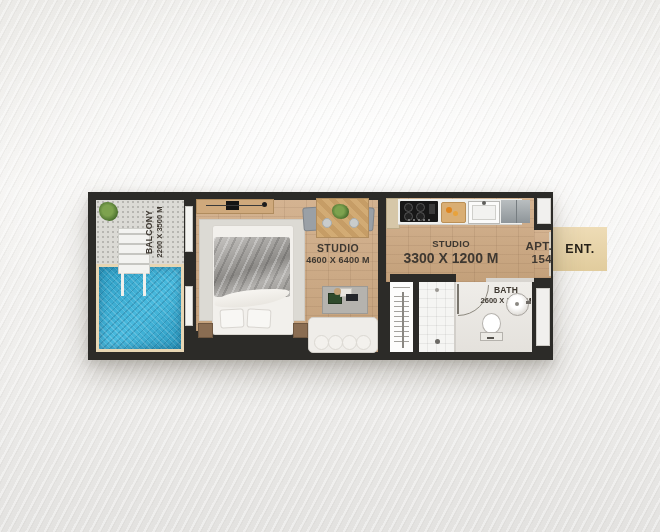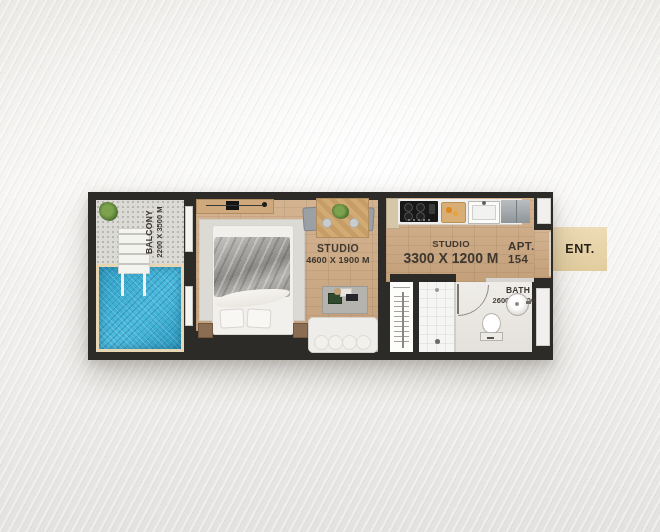--- a/index.html
+++ b/index.html
@@ -38,21 +38,21 @@
   }
   .bathfloor{background:linear-gradient(180deg,#efede9,#e4e1dc);}
   
   .lbl{color:#3e3831;text-align:center;line-height:1.25;}
   .n1{font-weight:bold;font-size:10.5px;letter-spacing:.4px;}
   .d1{font-weight:bold;font-size:9px;letter-spacing:.2px;}
   .n2{font-weight:bold;font-size:9.5px;letter-spacing:.3px;}
   .d2{font-weight:bold;font-size:14px;}
   .n3{font-weight:bold;font-size:8.5px;letter-spacing:.3px;}
   .d3{font-weight:bold;font-size:7.5px;}
-  .apt{font-weight:bold;font-size:11.5px;line-height:13px;letter-spacing:.4px;color:#3e3831;text-align:left;}
+  .apt{font-weight:bold;font-size:11.5px;line-height:13px;letter-spacing:.4px;color:#3e3831;text-align:right;}
   
   .pool{
     border:3px solid #e7d6b4;
     background:
       repeating-linear-gradient(45deg, rgba(255,255,255,.16) 0 1px, transparent 1px 4px),
       repeating-linear-gradient(-45deg, rgba(8,58,88,.20) 0 1px, transparent 1px 5px),
       linear-gradient(135deg,#2d9cc2,#49bade 55%,#2b97bd);
     box-shadow:inset 0 0 8px rgba(0,40,70,.35);
   }
   .steps{background:#f3f3f0;border:1px solid #cfcfca;
@@ -164,21 +164,21 @@
 
   <div class="abs sofa" style="left:220px;top:125px;width:68px;height:34px;">
     <div class="cushion" style="position:absolute;left:5px;bottom:2px;width:13px;height:13px;"></div>
     <div class="cushion" style="position:absolute;left:19px;bottom:2px;width:13px;height:13px;"></div>
     <div class="cushion" style="position:absolute;left:33px;bottom:2px;width:13px;height:13px;"></div>
     <div class="cushion" style="position:absolute;left:47px;bottom:2px;width:13px;height:13px;"></div>
   </div>
 
   <div class="abs lbl" style="left:190px;top:50px;width:120px;">
     <div class="n1">STUDIO</div>
-    <div class="d1">4600 X 1900 M</div>
+    <div class="d1">4600 X 6400 M</div>
   </div>
 
   <div class="abs wood" style="left:298px;top:6px;width:148px;height:84px;"></div>
   <div class="abs wood" style="left:446px;top:38px;width:17px;height:48px;"></div>
   <div class="abs" style="left:461px;top:40px;width:2px;height:44px;background:#d8d0c2;"></div>
 
   <div class="abs" style="left:298px;top:6px;width:12px;height:29px;background:#d6c7a8;border:1px solid #bbaa87;"></div>
 
   <div class="abs counter" style="left:310px;top:7px;width:124px;height:25px;"></div>
   <div class="abs stove" style="left:312px;top:9px;width:38px;height:21px;">
@@ -223,21 +223,21 @@
 
   <div class="abs shower" style="left:331px;top:90px;width:37px;height:70px;">
     <div style="position:absolute;left:16px;bottom:8px;width:5px;height:5px;border-radius:50%;background:#6b6965;"></div>
     <div style="position:absolute;left:16px;top:6px;width:4px;height:4px;border-radius:50%;background:#9a9792;"></div>
   </div>
   <div class="abs" style="left:366px;top:90px;width:2px;height:70px;background:#d2cfca;"></div>
 
   <div class="abs bathfloor" style="left:368px;top:90px;width:76px;height:70px;"></div>
   <div class="abs arc" style="left:339px;top:62px;width:60px;height:60px;"></div>
   <div class="abs" style="left:369px;top:92px;width:1.5px;height:30px;background:#7a766e;"></div>
-  <div class="abs lbl" style="left:368px;top:93px;width:74px;padding-left:25px;">
+  <div class="abs lbl" style="left:356px;top:93px;width:74px;padding-left:25px;">
     <div class="n3">BATH</div>
     <div class="d3">2600 X 1600 M</div>
   </div>
   <div class="abs" style="left:392px;top:121px;width:22px;height:28px;">
     <div class="toilet-bowl" style="position:absolute;left:2px;top:0;width:17px;height:19px;"></div>
     <div class="toilet-tank" style="position:absolute;left:0;bottom:0;width:21px;height:7px;"></div>
     <div style="position:absolute;left:7px;bottom:2px;width:7px;height:2px;background:#55524d;"></div>
   </div>
   <div class="abs basin" style="left:418px;top:101px;width:21px;height:21px;">
     <div style="position:absolute;left:8px;top:8px;width:4px;height:4px;border-radius:50%;background:#8a8781;"></div>

